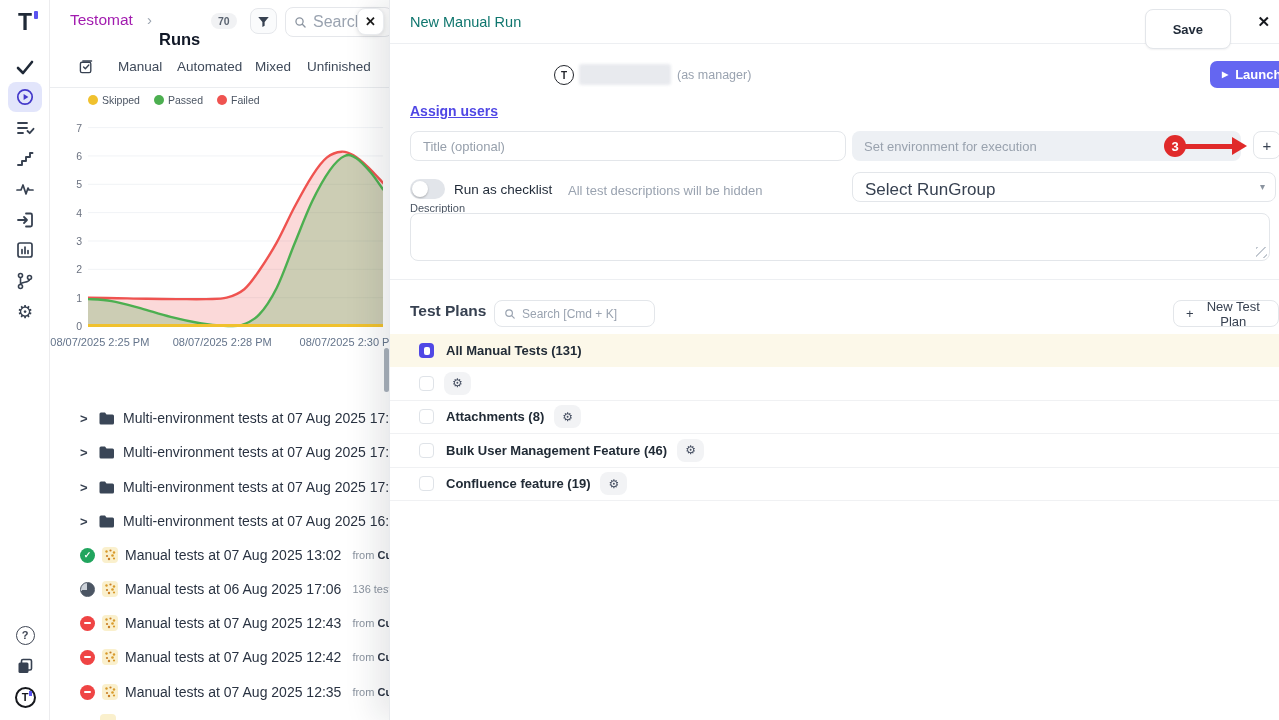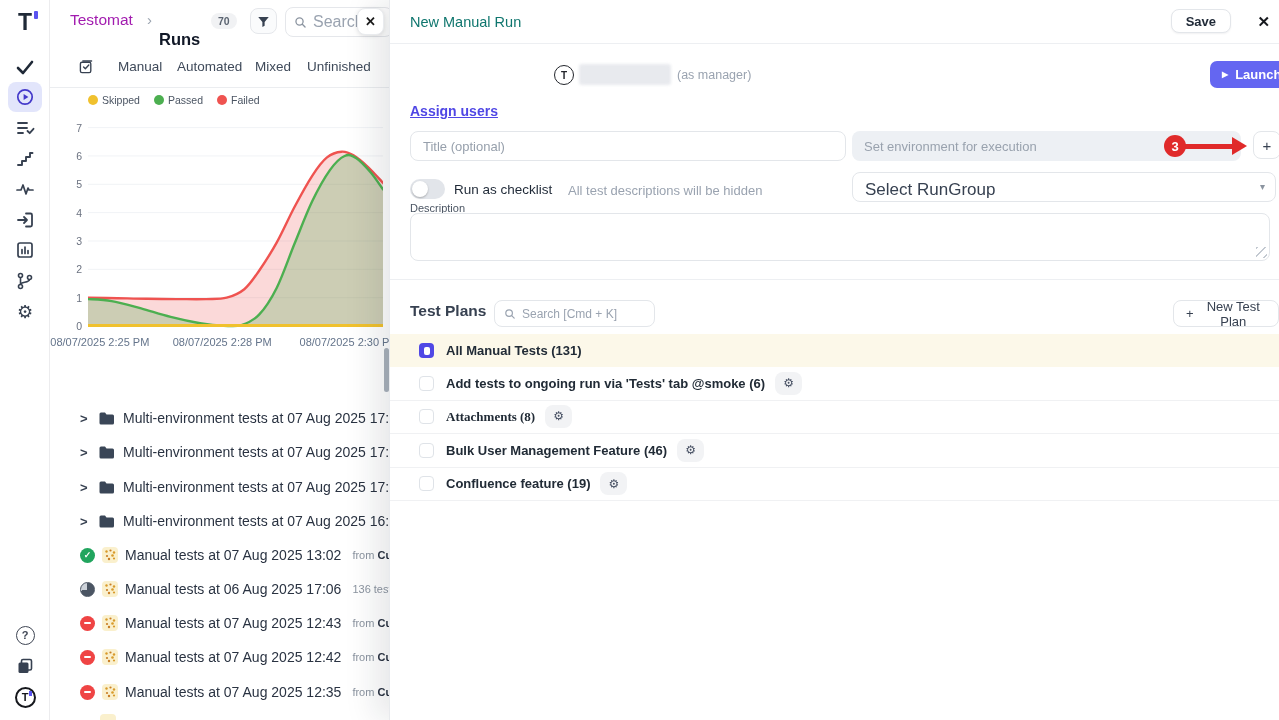--- a/index.html
+++ b/index.html
@@ -64,21 +64,21 @@
 
   
   .panel { position:absolute; left:389px; top:0; width:890px; height:720px; background:#fff; z-index:30;
            border-left:1px solid #e8eaed; box-shadow:-14px 0 30px rgba(18,26,43,.10); }
   .edge-close { position:absolute; left:357px; top:8px; width:27px; height:27px; background:#fff;
                 border:1px solid #e9ebee; border-radius:8px; box-shadow:0 1px 4px rgba(0,0,0,.10);
                 display:flex; align-items:center; justify-content:center; font-size:13px; font-weight:600;
                 color:#1a1a1a; z-index:40; cursor:pointer; }
   .p-head { position:absolute; left:0; top:0; width:100%; height:44px; border-bottom:1px solid #edeff2; }
   .p-title { position:absolute; left:20px; top:14px; font-size:14.5px; font-weight:500; color:#0f766e; }
-  .save-btn { position:absolute; right:48px; top:9px; height:24px; padding:0 14px; background:#fff;
+  .save-btn { position:absolute; right:48px; top:9px; height:40px; padding:0 27px; background:#fff;
               border:1px solid #e3e6ea; border-radius:8px; box-shadow:0 1px 2px rgba(16,24,40,.06);
               font-size:13px; font-weight:600; color:#1f2937; cursor:pointer; font-family:inherit; }
   .x-close { position:absolute; right:9px; top:13px; font-size:15px; font-weight:600; color:#16181d; cursor:pointer; }
 
   .run-title { position:absolute; left:20px; top:58px; font-size:25px; font-weight:700; color:#1f2937; }
   .avatar { position:absolute; left:164px; top:65px; width:20px; height:20px; border:1.7px solid #23262c;
             border-radius:50%; display:flex; align-items:center; justify-content:center;
             font-size:10px; font-weight:800; color:#23262c; }
   .redacted { position:absolute; left:189px; top:64px; width:92px; height:21px; background:#e8eaee;
               border-radius:3px; filter:blur(1.5px); }
@@ -459,26 +459,25 @@
     </button>
 
     <div class="plan-row sel" style="top:334px;">
       <span class="cb on">
           <i></i>
         </span>
       <span class="plabel">All Manual Tests (131)</span>
     </div>
     <div class="plan-row" style="top:367px;">
       <span class="cb"></span>
-      <span class="plabel">Add tests to ongoing run via 'Tests' tab @smoke (6)</span>
       <span class="gear-chip">
           <span>⚙</span>
         </span>
     </div>
-    <div class="plan-row" style="top:400.5px;font-family:Liberation Serif, serif;">
+    <div class="plan-row" style="top:400.5px;">
       <span class="cb"></span>
       <span class="plabel">Attachments (8)</span>
       <span class="gear-chip">
           <span>⚙</span>
         </span>
     </div>
     <div class="plan-row" style="top:434px;">
       <span class="cb"></span>
       <span class="plabel">Bulk User Management Feature (46)</span>
       <span class="gear-chip">

